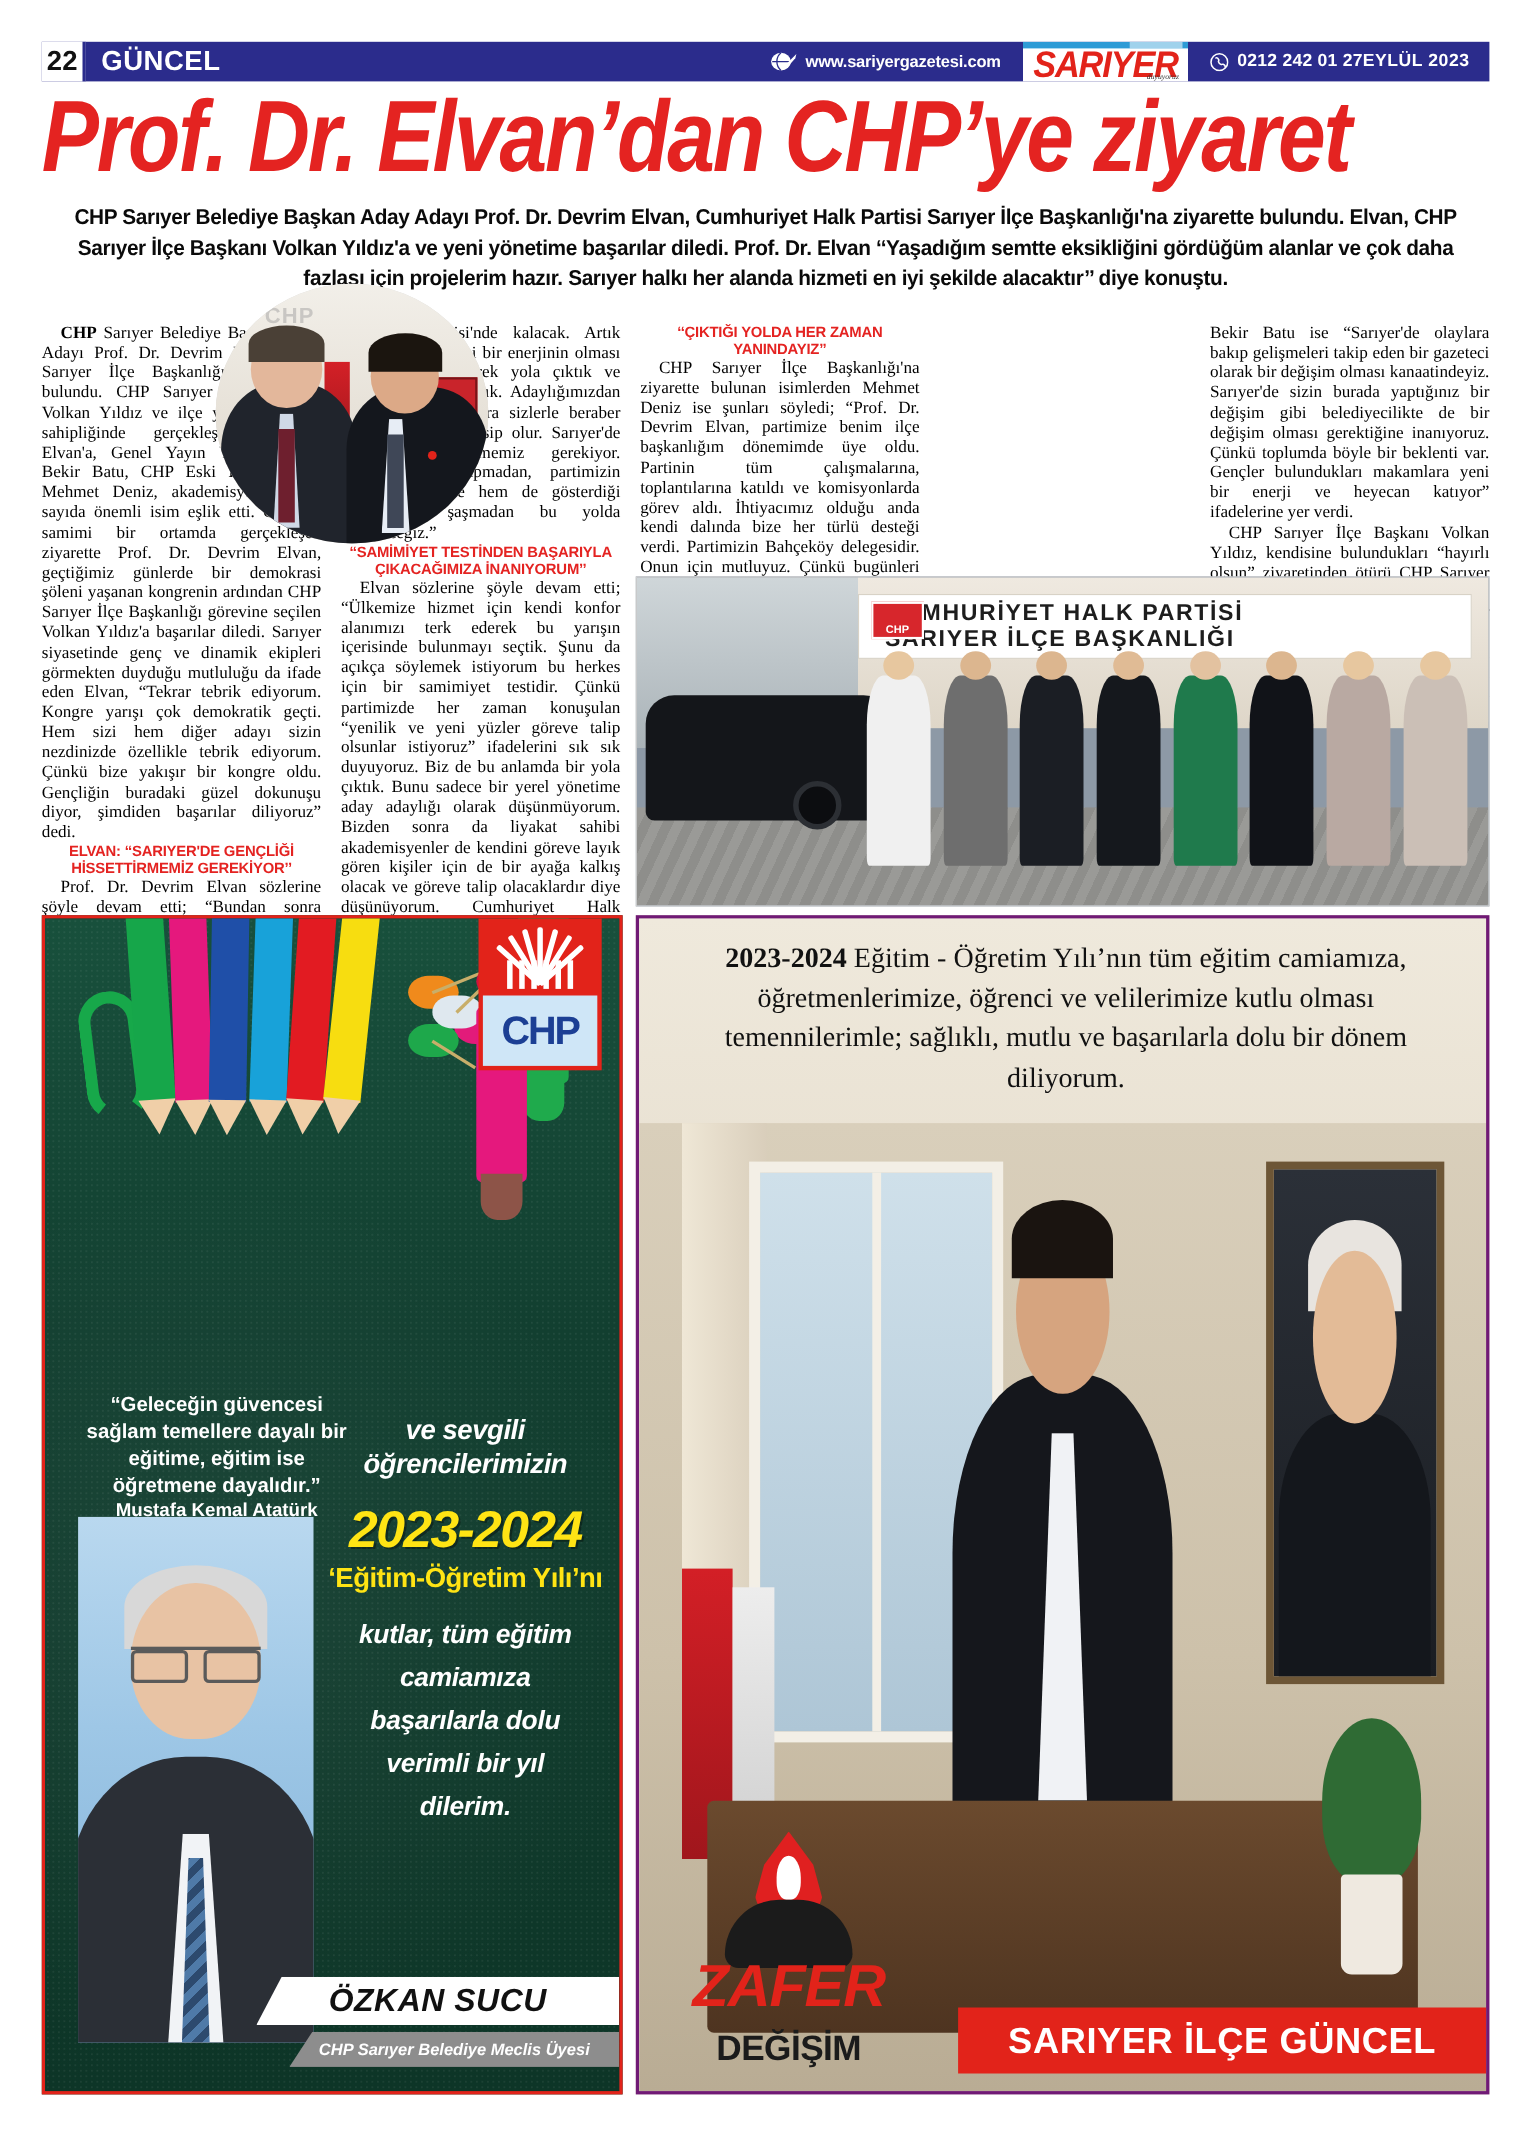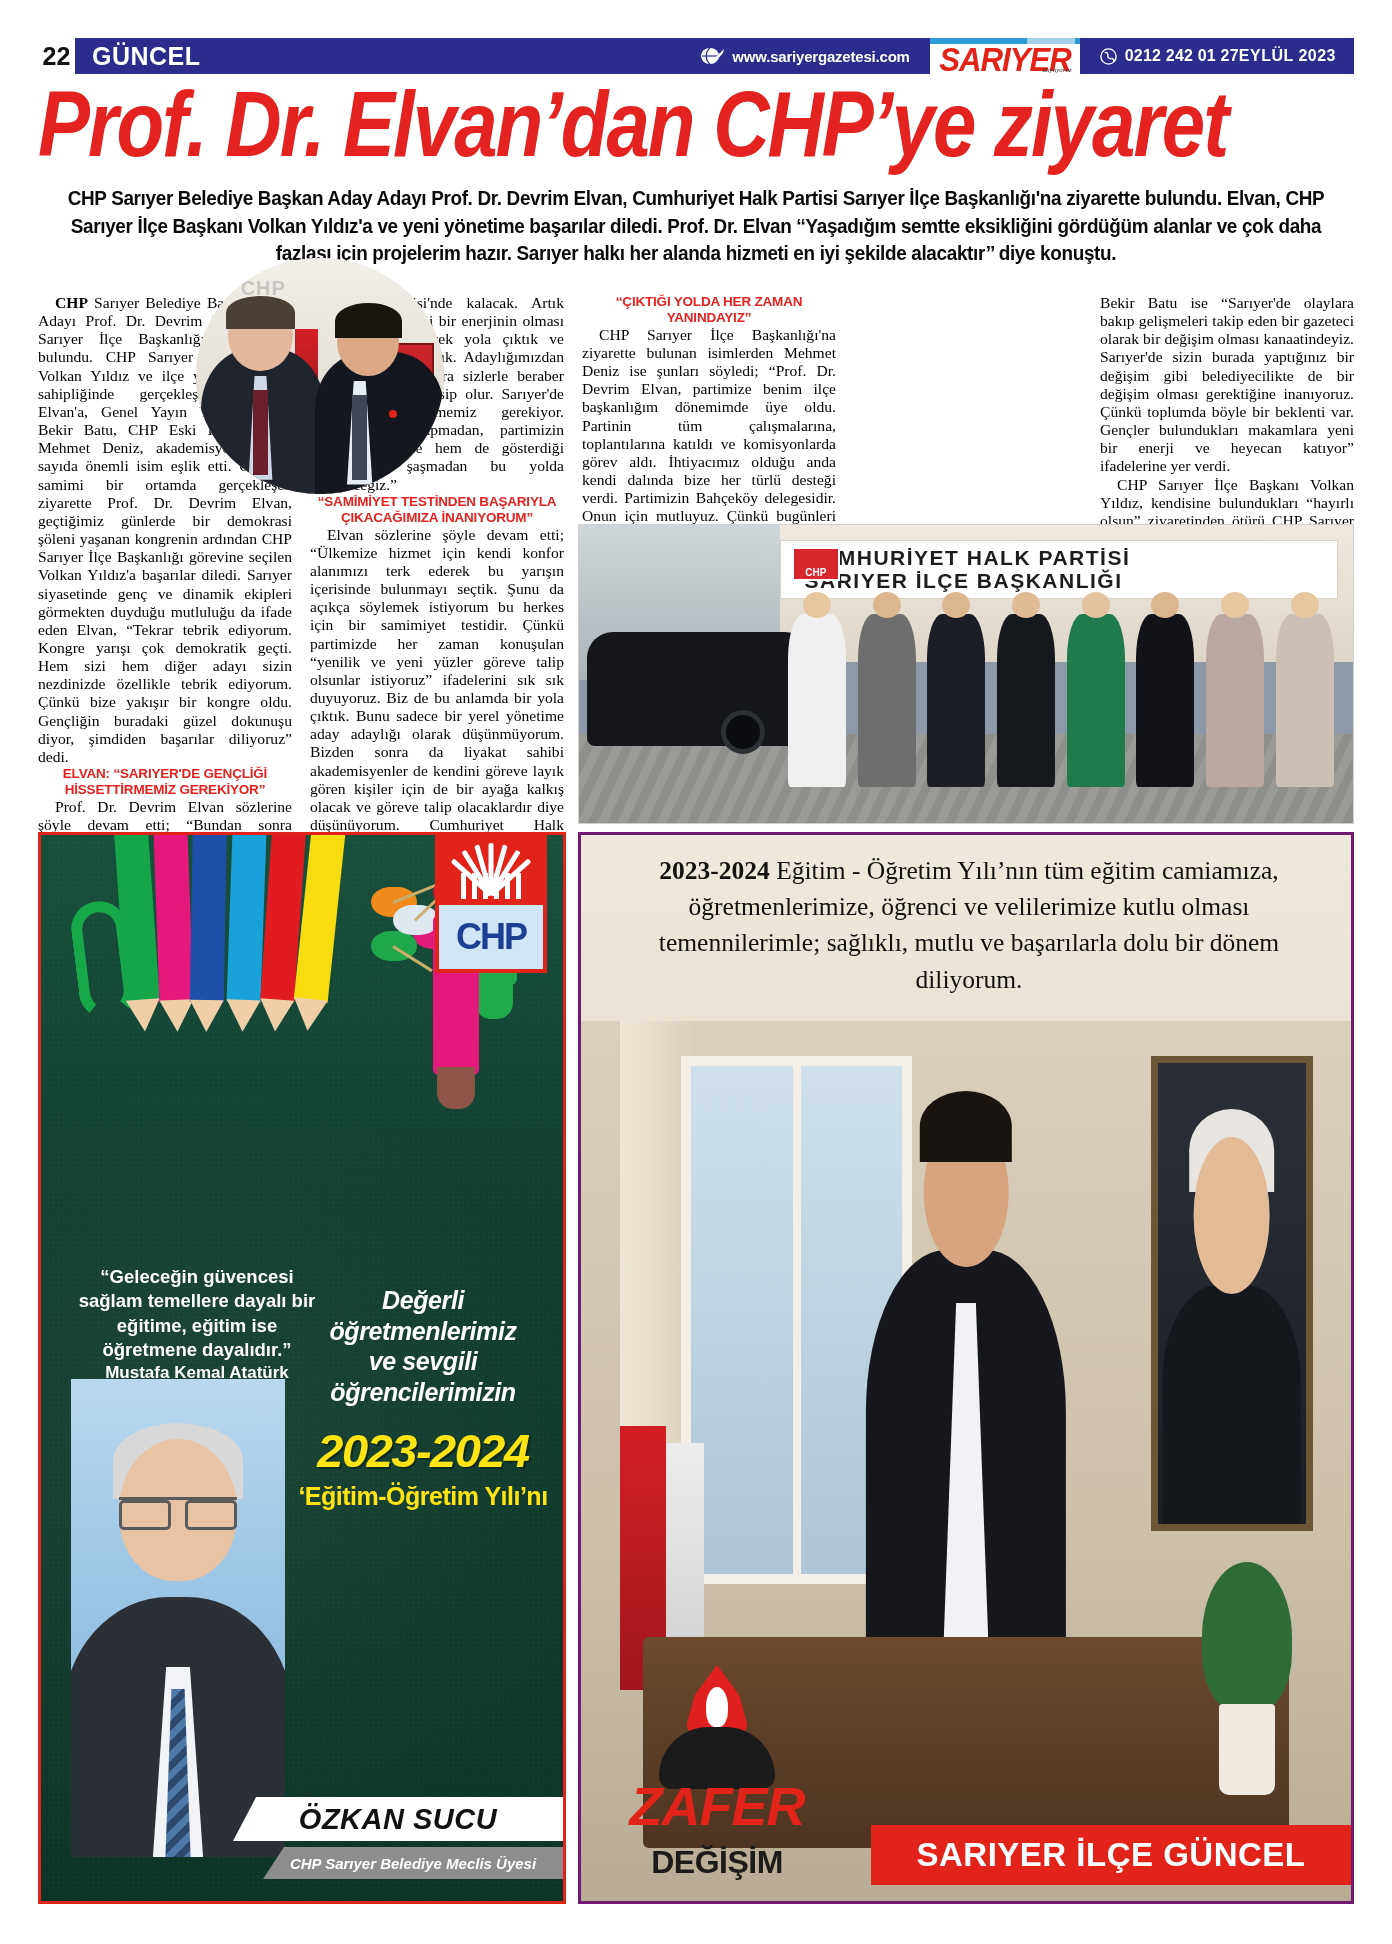--- a/index.html
+++ b/index.html
@@ -763,24 +763,30 @@
         <span class="chp-white">
           <span>CHP</span>
         </span>
       </span>
     </div>
 
     <div class="al-quote">“Geleceğin güvencesi sağlam temellere dayalı bir eğitime, eğitim ise öğretmene dayalıdır.”</div>
     <div class="al-quote-author">Mustafa Kemal Atatürk</div>
 
     <div class="al-body">
-      <div class="al-l1">Değerli öğretmenlerimiz</div>
       <div class="al-l1">ve sevgili öğrencilerimizin</div>
       <div class="al-year">2023-2024</div>
       <div class="al-yil">‘Eğitim-Öğretim Yılı’nı</div>
+      <div class="al-rest">
+        <div>kutlar, tüm eğitim</div>
+        <div>camiamıza</div>
+        <div>başarılarla dolu</div>
+        <div>verimli bir yıl</div>
+        <div>dilerim.</div>
+      </div>
     </div>
 
     <div class="al-portrait">
       <span class="alp-suit"></span>
       <span class="alp-hair"></span>
       <span class="alp-head"></span>
       <span class="alp-glasses"></span>
       <span class="alp-shirt"></span>
       <span class="alp-tie"></span>
     </div>

